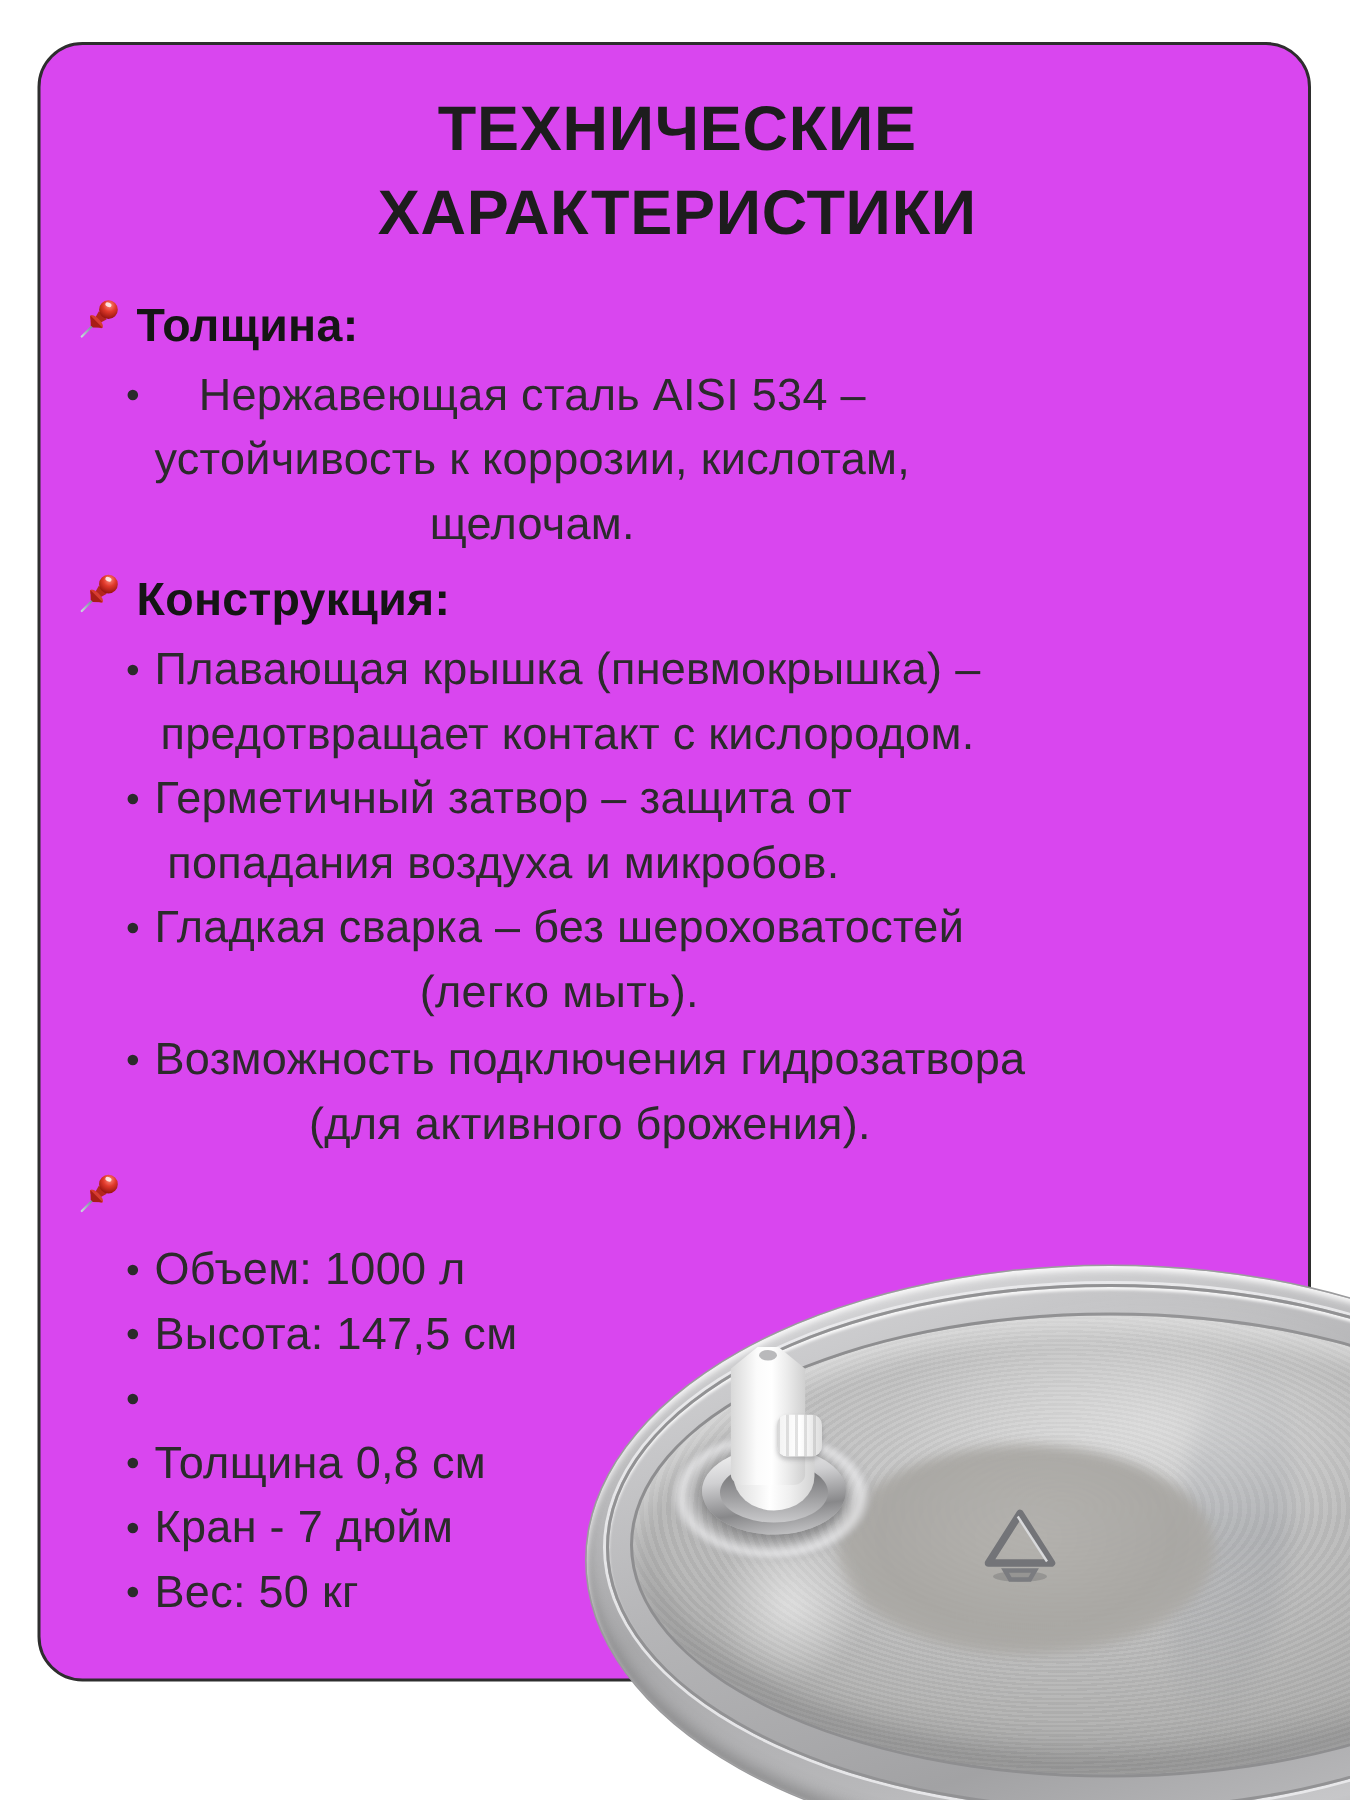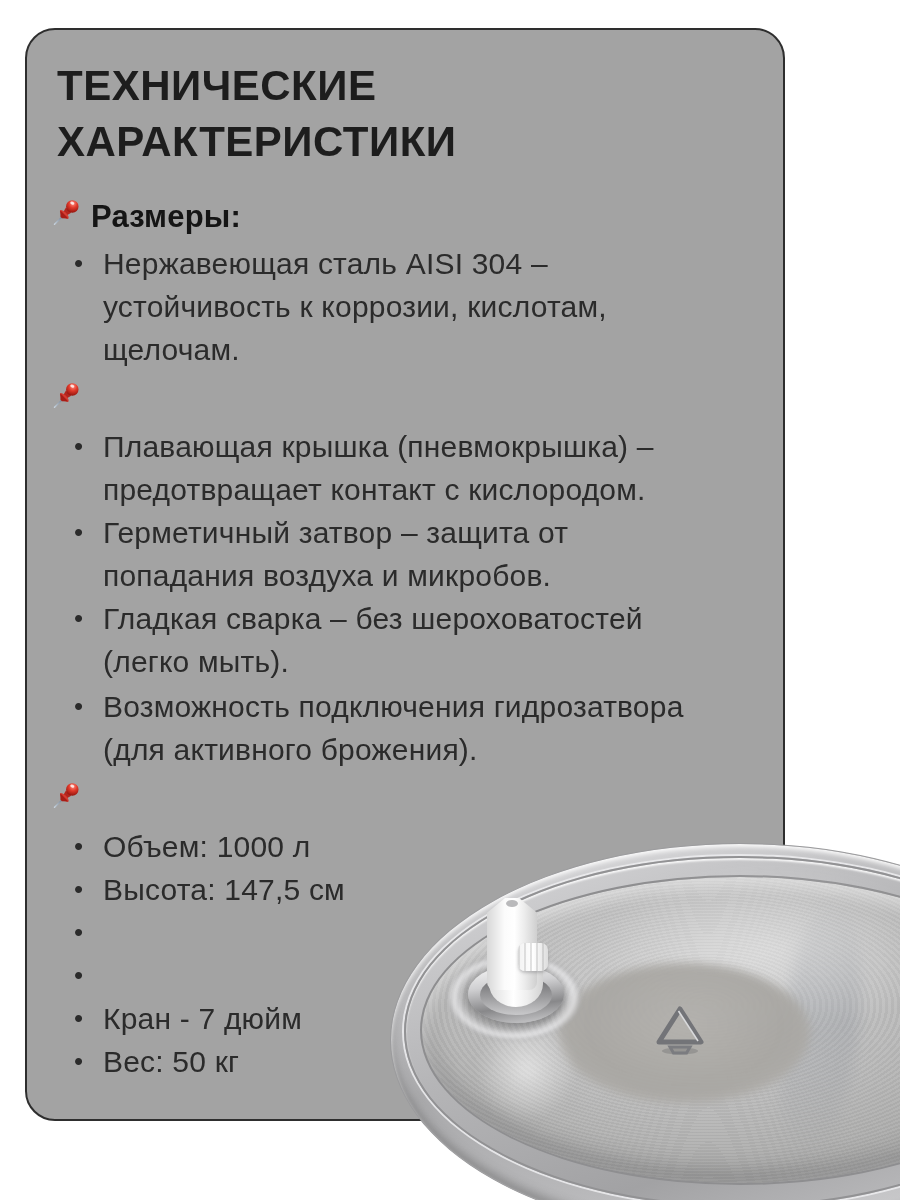--- a/index.html
+++ b/index.html
@@ -2,23 +2,23 @@
 <html><head>
 <meta charset="utf-8">
 <style>
   * { margin:0; padding:0; box-sizing:border-box; }
   html,body { width:900px; height:1200px; background:#ffffff; overflow:hidden;
               font-family:"Liberation Sans","DejaVu Sans",sans-serif; }
   .page { position:relative; width:900px; height:1200px; background:#ffffff; }
 
   
   .card {
-    position:absolute; left:25px; top:28px; width:760px; height:1093px;
-    border:2.5px solid #2e2e2e; border-radius:30px; background:#a3a3a3;
-    padding:20px 26px 0 28px; overflow:visible;
+    position:absolute; left:25px; top:28px; width:849px; height:1093px;
+    border:2.5px solid #2e2e2e; border-radius:30px; background:#d946ef;
+    padding:20px 26px 0 28px; overflow:visible;text-align:center;
   }
 
   .title {
     font-size:42px; font-weight:700; color:#1d1d1d; line-height:56px;
     letter-spacing:0.5px; margin:8px 0 24px 2px;
   }
 
   .section { margin-top:2px; }
   .heading-row { display:flex; align-items:center; margin:6px 0 2px -10px; height:46px; }
   .pin { width:40px; height:40px; flex:0 0 40px; margin-right:6px; margin-top:-4px; }
@@ -145,42 +145,43 @@
         <svg class="pin" viewBox="0 0 64 64">
           <g transform="rotate(45 32 30)">
             <rect x="30.9" y="36" width="2.4" height="19" rx="1.2" fill="url(#pinNeedle)"></rect>
             <path d="M26 22 L38 22 L35.5 31 L28.5 31 Z" fill="#b3261e"></path>
             <ellipse cx="32" cy="31.5" rx="9.2" ry="3.6" fill="#d63c31"></ellipse>
             <path d="M22.8 31.5 L41.2 31.5 L33.6 38.6 L30.4 38.6 Z" fill="#a81d16"></path>
             <circle cx="32" cy="13.5" r="10" fill="url(#pinHead)"></circle>
             <ellipse cx="28.3" cy="9.8" rx="3.4" ry="2.3" fill="rgba(255,255,255,0.8)" transform="rotate(-22 28.3 9.8)"></ellipse>
           </g>
         </svg>
-        <span class="heading-text">Размеры:</span>
-      </div>
-      <div class="bullet">
-        <span class="dot">•</span>
-        <span class="btext">Нержавеющая сталь AISI 304 –
+        <span class="heading-text">Толщина:</span>
+      </div>
+      <div class="bullet">
+        <span class="dot">•</span>
+        <span class="btext">Нержавеющая сталь AISI 534 –
 устойчивость к коррозии, кислотам,
 щелочам.</span>
       </div>
     </div>
 
     <div class="section">
       <div class="heading-row">
         <svg class="pin" viewBox="0 0 64 64">
           <g transform="rotate(45 32 30)">
             <rect x="30.9" y="36" width="2.4" height="19" rx="1.2" fill="url(#pinNeedle)"></rect>
             <path d="M26 22 L38 22 L35.5 31 L28.5 31 Z" fill="#b3261e"></path>
             <ellipse cx="32" cy="31.5" rx="9.2" ry="3.6" fill="#d63c31"></ellipse>
             <path d="M22.8 31.5 L41.2 31.5 L33.6 38.6 L30.4 38.6 Z" fill="#a81d16"></path>
             <circle cx="32" cy="13.5" r="10" fill="url(#pinHead)"></circle>
             <ellipse cx="28.3" cy="9.8" rx="3.4" ry="2.3" fill="rgba(255,255,255,0.8)" transform="rotate(-22 28.3 9.8)"></ellipse>
           </g>
         </svg>
+        <span class="heading-text">Конструкция:</span>
       </div>
       <div class="bullet">
         <span class="dot">•</span>
         <span class="btext">Плавающая крышка (пневмокрышка) –
 предотвращает контакт с кислородом.</span>
       </div>
       <div class="bullet">
         <span class="dot">•</span>
         <span class="btext">Герметичный затвор – защита от
 попадания воздуха и микробов.</span>
@@ -219,20 +220,21 @@
       </div>
       <div class="bullet">
         <span class="dot">•</span>
         <span class="btext">Высота: 147,5 см</span>
       </div>
       <div class="bullet">
         <span class="dot">•</span>
       </div>
       <div class="bullet">
         <span class="dot">•</span>
+        <span class="btext">Толщина 0,8 см</span>
       </div>
       <div class="bullet">
         <span class="dot">•</span>
         <span class="btext">Кран - 7 дюйм</span>
       </div>
       <div class="bullet">
         <span class="dot">•</span>
         <span class="btext">Вес: 50 кг</span>
       </div>
     </div>

